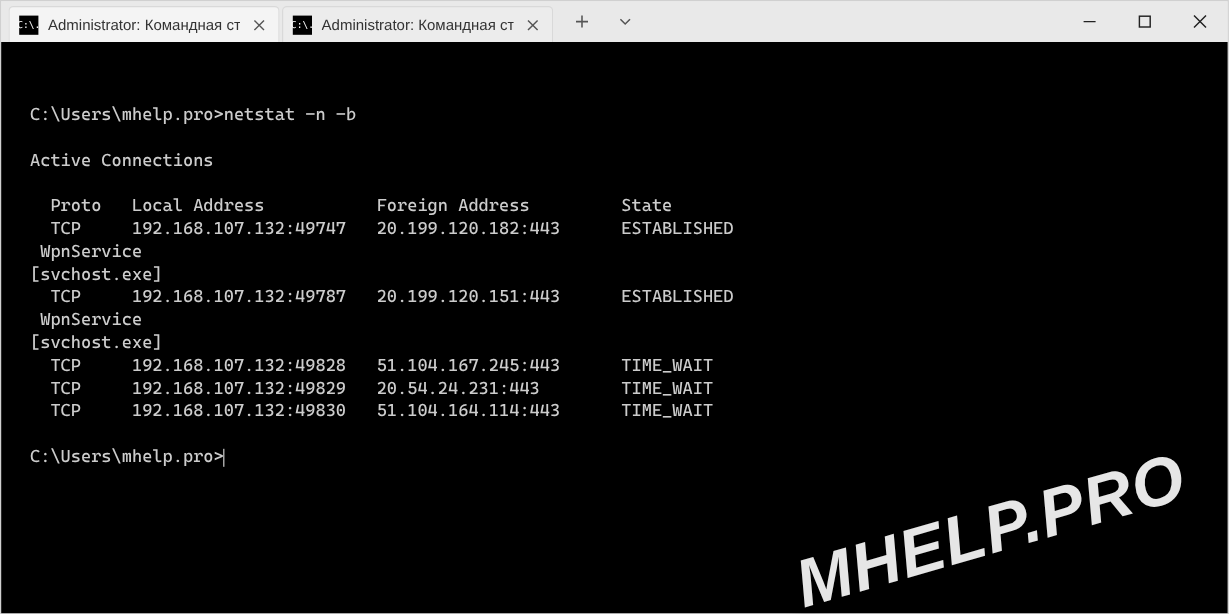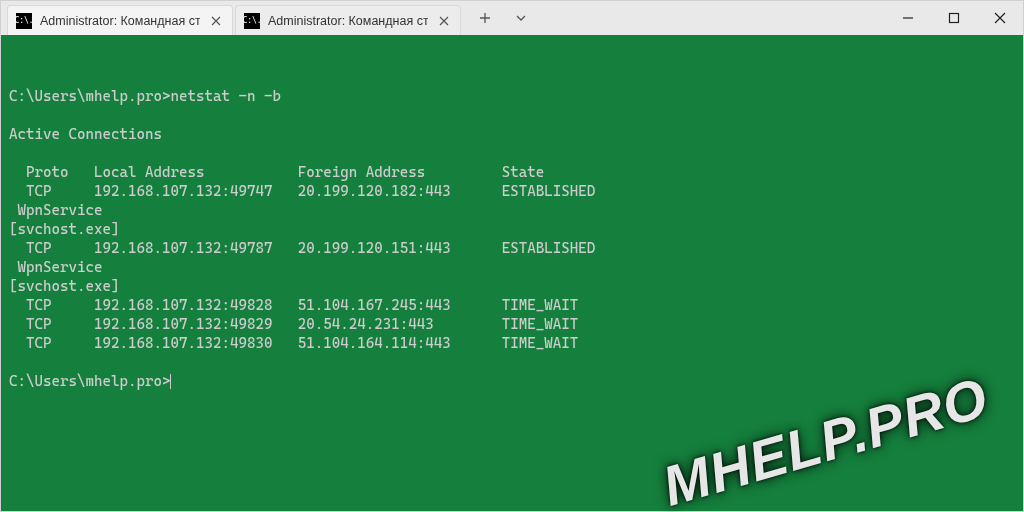--- a/index.html
+++ b/index.html
@@ -11,21 +11,21 @@
   .tab.inactive { background:#ececec; }
   .tab-icon { width:16px; height:16px; background:#000; display:flex; align-items:center; justify-content:center; }
   .tab-icon-inner { color:#fff; font-size:8px; font-family: Consolas, monospace; line-height:1; }
   .tab-title { white-space:nowrap; overflow:hidden; text-overflow:clip; max-width:160px; }
   .tab-close { width:16px; height:16px; display:flex; align-items:center; justify-content:center; color:#555; font-size:12px; }
   .newtab-area { display:flex; align-items:center; gap:8px; padding-left:10px; }
   .icon-btn { width:28px; height:28px; display:flex; align-items:center; justify-content:center; color:#555; }
   .spacer { flex:1; }
   .win-controls { display:flex; }
   .win-btn { width:46px; height:34px; display:flex; align-items:center; justify-content:center; color:#222; }
-  .terminal { flex:1; background:#15803d; color:#ccc; font-family:"Cascadia Mono","Consolas",monospace; font-size:14.5px; line-height:19px; padding:14px 8px 8px 8px; position:relative; white-space:pre; }
+  .terminal { flex:1; background:#000000; color:#ccc; font-family:"Cascadia Mono","Consolas",monospace; font-size:14.5px; line-height:19px; padding:14px 8px 8px 24px; position:relative; white-space:pre; }
   .term-line { white-space:pre; }
   .cursor { display:inline-block; width:1px; height:15px; background:#ccc; vertical-align:text-bottom; margin-left:0px; }
   .watermark { position:absolute; right:30px; bottom:60px; font-family:Arial, sans-serif; font-size:56px; font-weight:700; font-style:italic; color:rgba(255,255,255,0.9); transform:rotate(-16deg); text-shadow:0 0 14px rgba(0,0,0,0.9), 0 0 4px rgba(0,0,0,1); letter-spacing:1px; pointer-events:none; }
   svg { display:block; }
 </style>
 </head>
 <body>
 
 <div class="window">
   <div class="titlebar">

